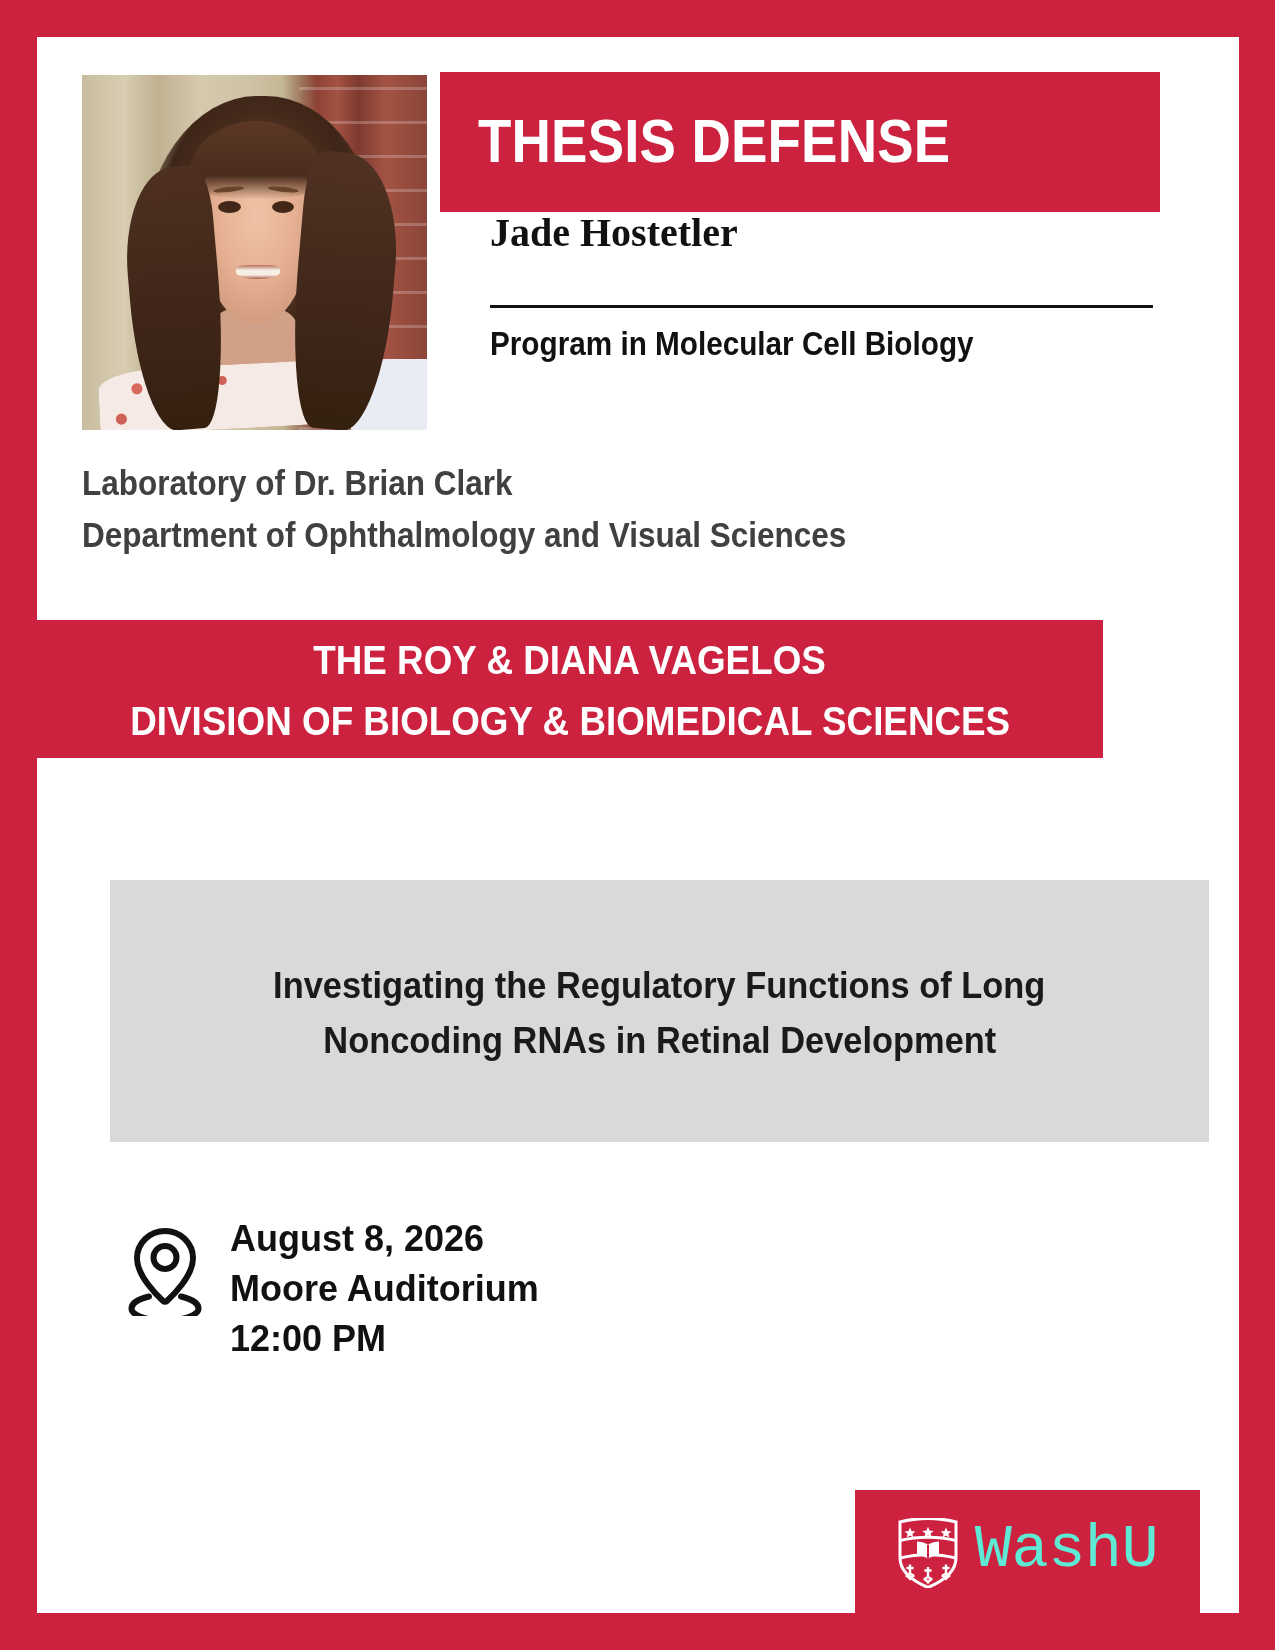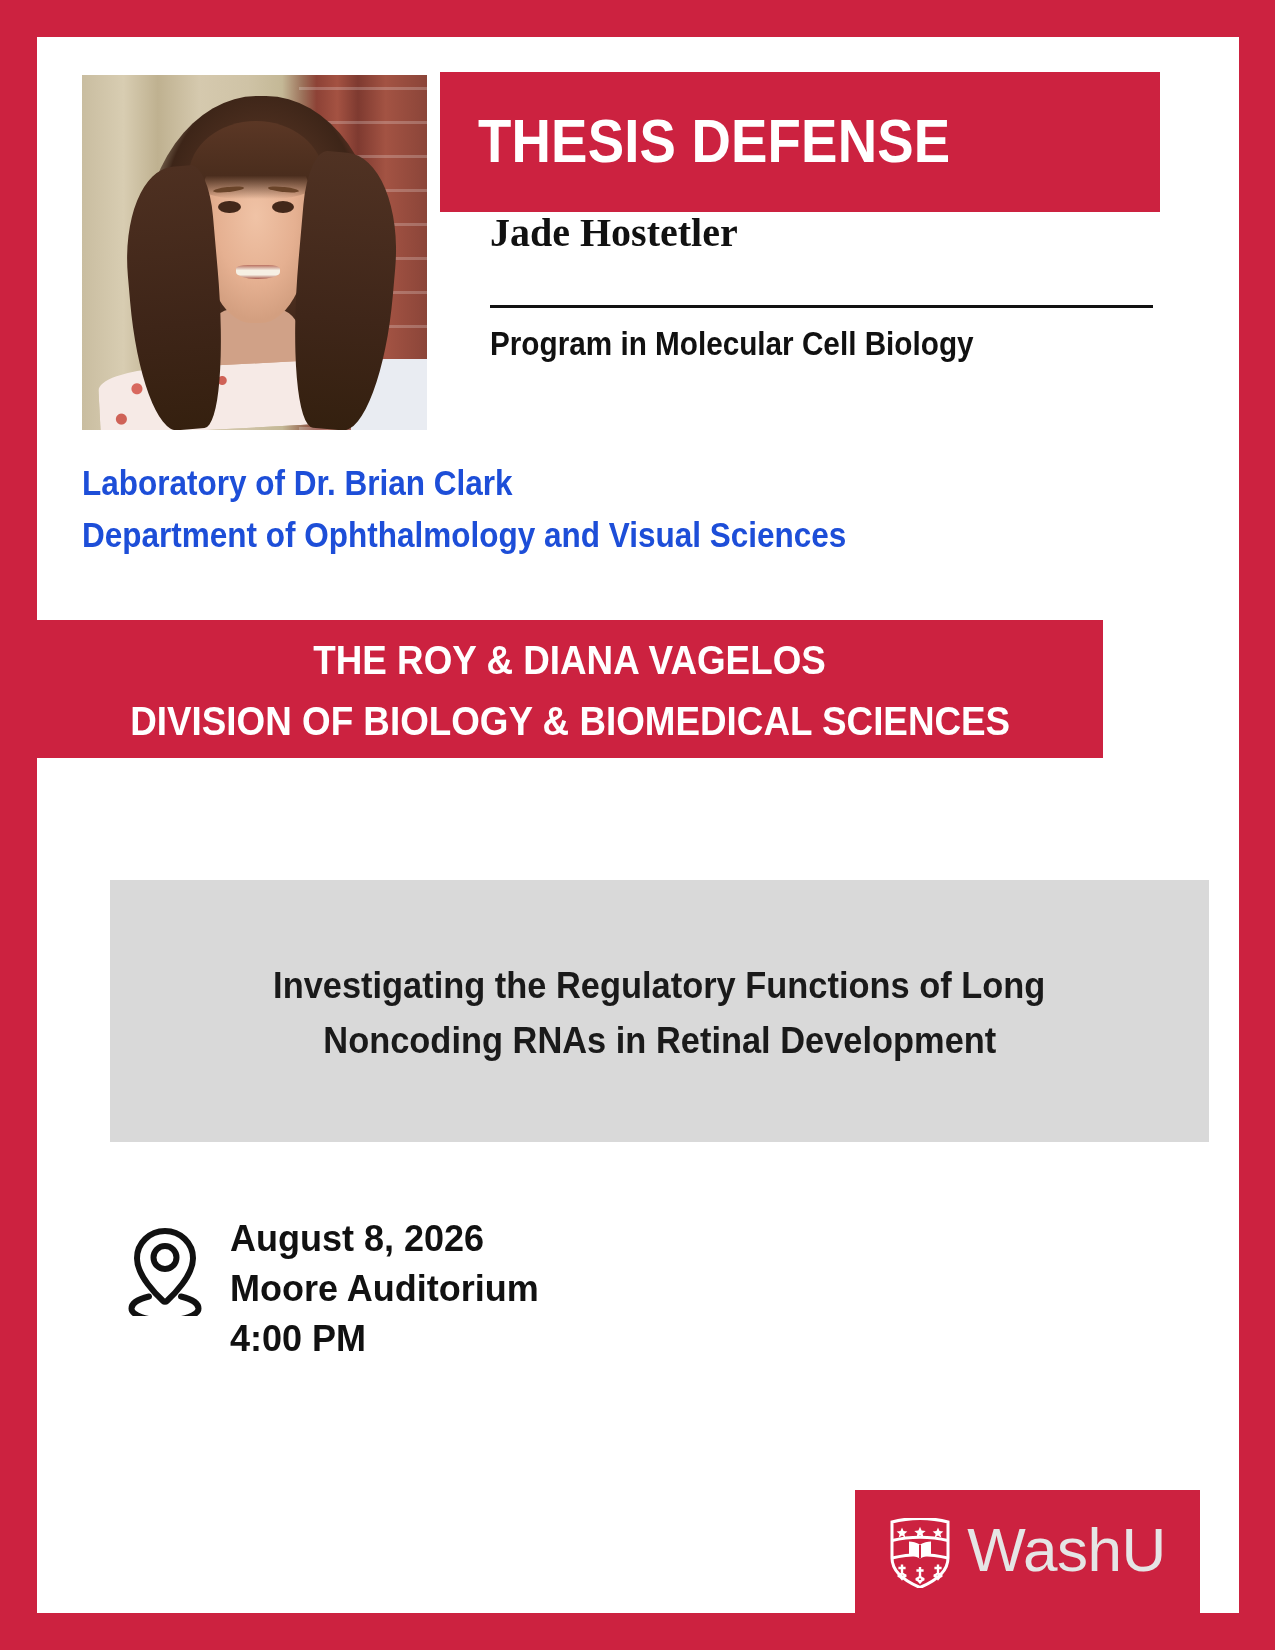--- a/index.html
+++ b/index.html
@@ -230,21 +230,21 @@
 
   .lab-lines {
     position: absolute;
     left: 45px;
     top: 420px;
     width: 1060px;
     font-family: "Liberation Sans Narrow", "Liberation Sans", sans-serif;
     font-weight: 700;
     font-size: 35px;
     line-height: 52px;
-    color: #1d4ed8;
+    color: #404040;
   }
   .lab-lines .ln { display:block; }
   .lab-lines .ln > span { display:inline-block; transform: scaleX(0.9); transform-origin:left center; }
 
   
   .division-band {
     position: absolute;
     left: 0px;
     top: 583px;
     width: 1066px;
@@ -341,24 +341,24 @@
     width: 345px;
     height: 125px;
     background: #CC2240;
     display: flex;
     align-items: center;
     justify-content: center;
     gap: 16px;
   }
   .logo-shield { width: 62px; height: 70px; display:block; }
   .logo-word {
-    font-family: Liberation Sans, sans-serif;
+    font-family: Liberation Mono, monospace;
     font-size: 62px;
     line-height: 62px;
-    color: #e5e5e5;
+    color: #5eead4;
     letter-spacing: -0.5px;
     padding-bottom: 6px;
   }
 </style>
 </head>
 <body>
 
 <div id="poster">
   <div class="canvas">
 
@@ -418,21 +418,21 @@
           <div class="info-icon">
             <svg viewBox="0 0 86 92" fill="none" xmlns="http://www.w3.org/2000/svg">
               <path d="M43 7c-15.5 0-28 12.2-28 27.2 0 17.8 20.4 37.6 26.1 42.8a2.8 2.8 0 0 0 3.8 0C50.6 71.8 71 52 71 34.2 71 19.2 58.5 7 43 7z" stroke="#111111" stroke-width="6"></path>
               <circle cx="43" cy="33.5" r="11.5" stroke="#111111" stroke-width="6"></circle>
               <path d="M27 72.5C16.5 75 9.5 79.5 9.5 84.5c0 6.6 15 12 33.5 12s33.5-5.4 33.5-12c0-5-7-9.5-17.5-12" stroke="#111111" stroke-width="6" stroke-linecap="round"></path>
             </svg>
           </div>
           <div class="info-text">
             <span class="ln">August 8, 2026</span>
             <span class="ln">Moore Auditorium</span>
-            <span class="ln">4:00 PM</span>
+            <span class="ln">12:00 PM</span>
           </div>
         </div>
 
 
       </div>
     </div>
 
     <div class="logo-block">
       <div>
         <svg class="logo-shield" viewBox="0 0 62 70" fill="none" xmlns="http://www.w3.org/2000/svg">

